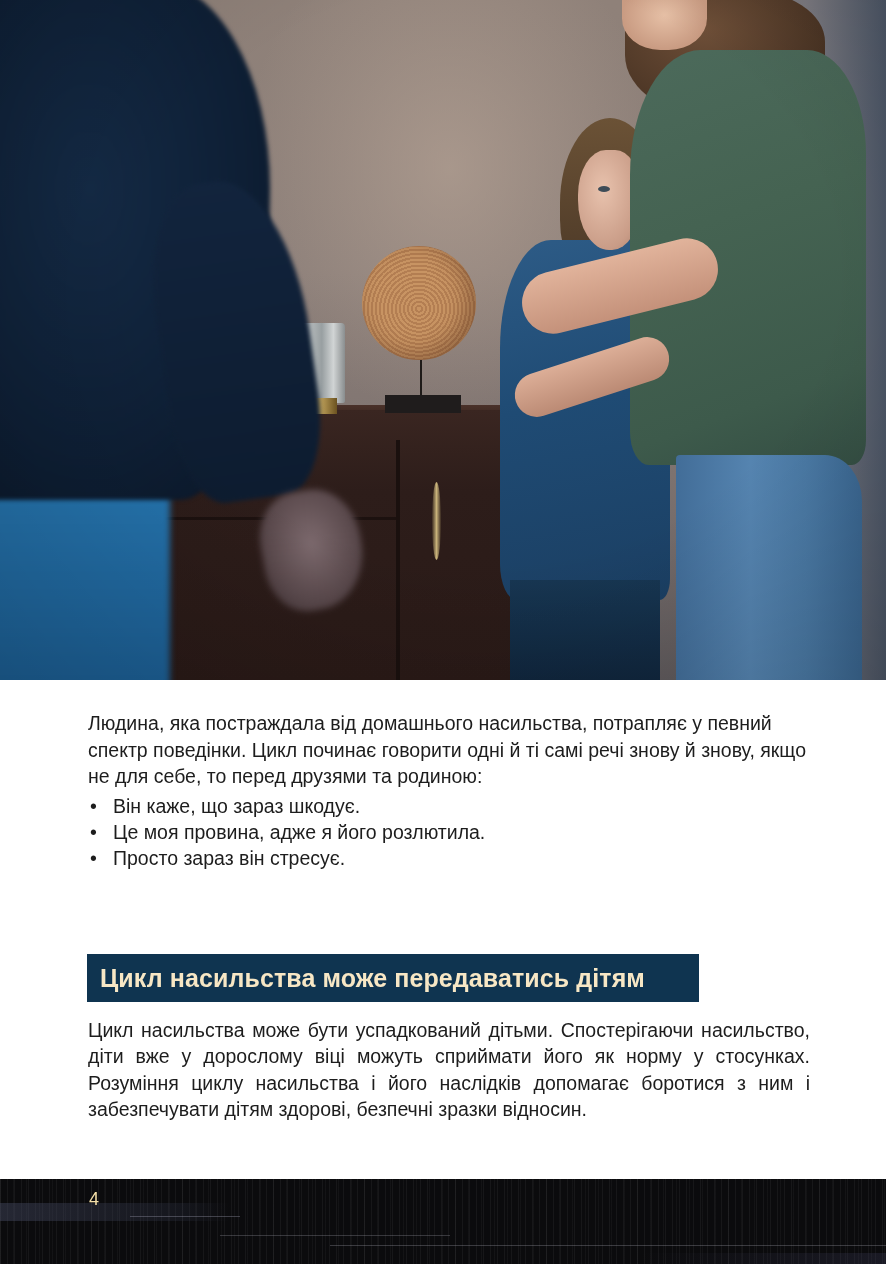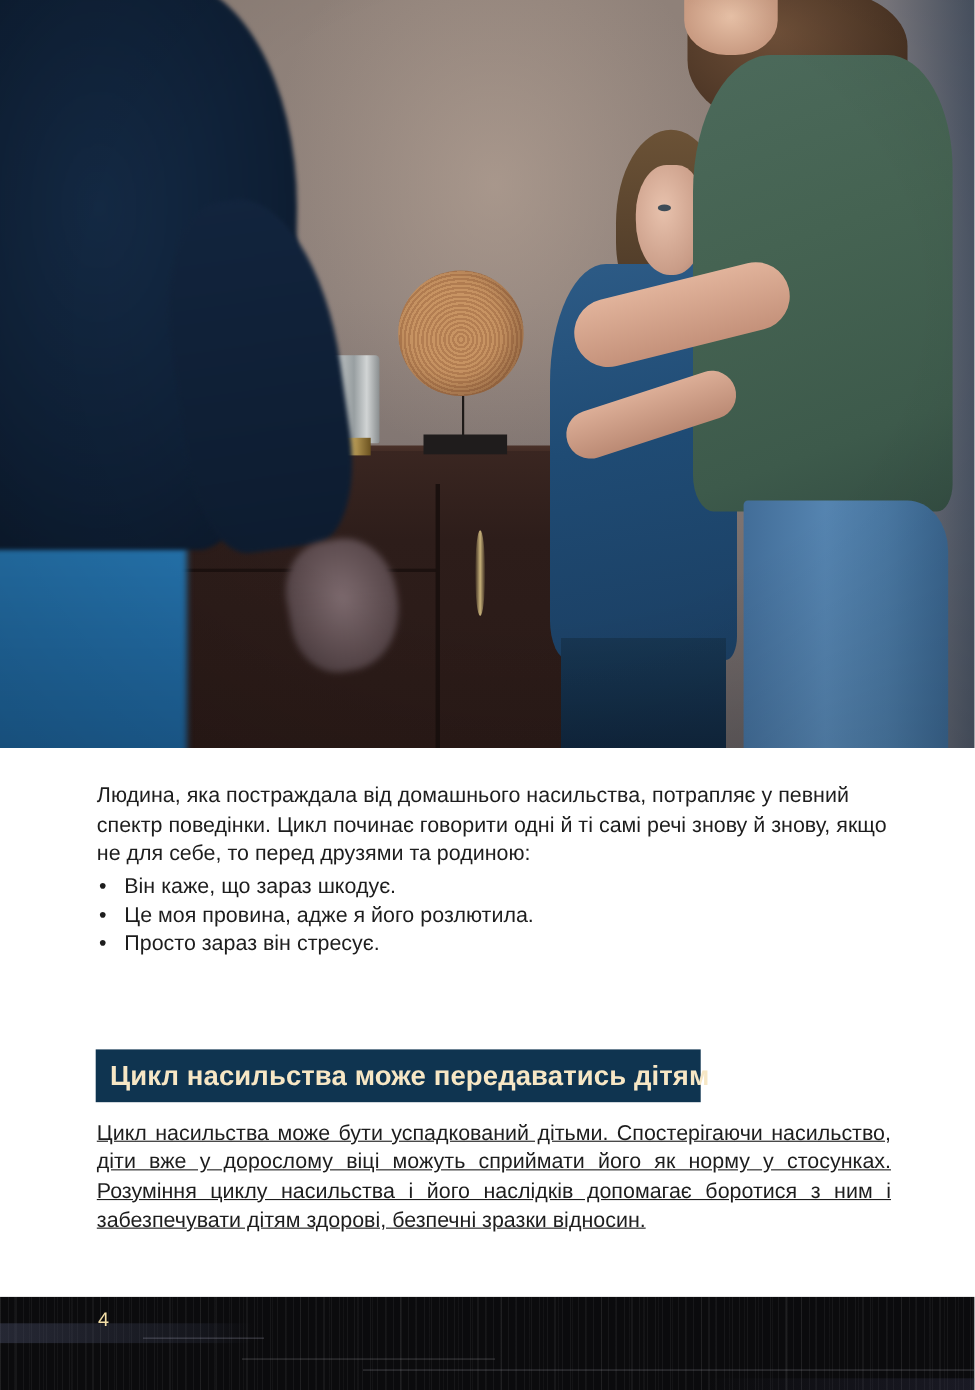--- a/index.html
+++ b/index.html
@@ -78,26 +78,26 @@
 
   .hero-vignette { position: absolute; inset: 0;
           background: radial-gradient(ellipse at 55% 40%, rgba(0,0,0,0) 50%, rgba(0,0,0,0.18) 100%); pointer-events: none; }
 
   
   .intro { position: absolute; left: 88px; top: 710px; width: 724px; font-size: 19.5px; line-height: 26.5px; color: #1d1d1d; }
   .bullets { position: absolute; left: 88px; top: 793px; width: 724px; list-style: none; font-size: 19.5px; line-height: 26px; color: #1d1d1d; }
   .bullets li { position: relative; padding-left: 25px; }
   .bullets li::before { content: "•"; position: absolute; left: 2px; top: 0; }
 
-  .section-heading { position: absolute; left: 87px; top: 954px; width: 550px; height: 48px;
+  .section-heading { position: absolute; left: 87px; top: 954px; width: 612px; height: 48px;
           background: #0f3450; display: flex; align-items: center; padding-left: 13px; }
   .section-heading h2 { font-size: 25px; font-weight: 700; color: #f7e7c5; letter-spacing: 0.1px; white-space: nowrap; }
 
   .body-para { position: absolute; left: 88px; top: 1017px; width: 722px; font-size: 19.5px; line-height: 26.3px;
-          color: #1d1d1d; text-align: justify; text-decoration: underline; }
+          color: #1d1d1d; text-align: justify; }
 
   
   .footer { position: absolute; left: 0; top: 1179px; width: 886px; height: 85px; overflow: hidden;
           background: #0b0b0d; }
   .footer-noise { position: absolute; inset: 0;
           background:
             repeating-linear-gradient(90deg, rgba(255,255,255,0.05) 0 1px, rgba(0,0,0,0) 1px 7px),
             repeating-linear-gradient(90deg, rgba(255,255,255,0.035) 0 1px, rgba(0,0,0,0) 1px 13px); }
   .footer-streak1 { position: absolute; left: 0; top: 24px; width: 230px; height: 18px;
           background: linear-gradient(90deg, rgba(70,75,100,0.45), rgba(50,55,75,0.25) 80%, rgba(0,0,0,0)); }

